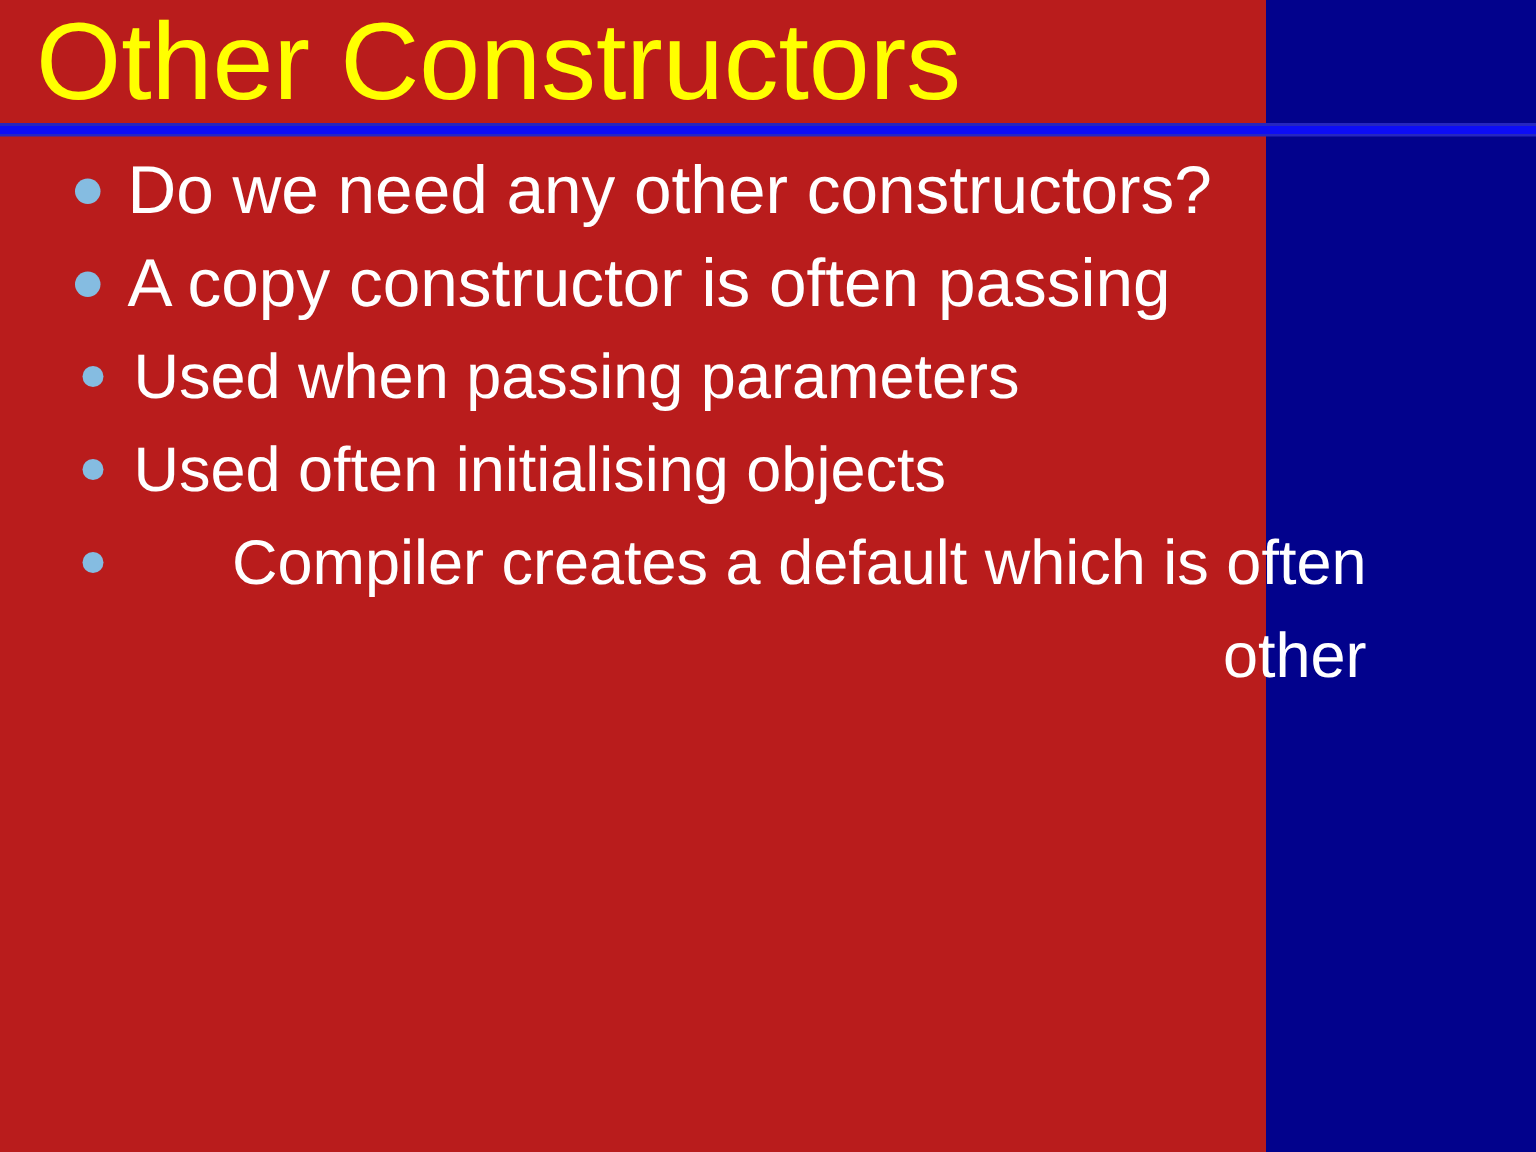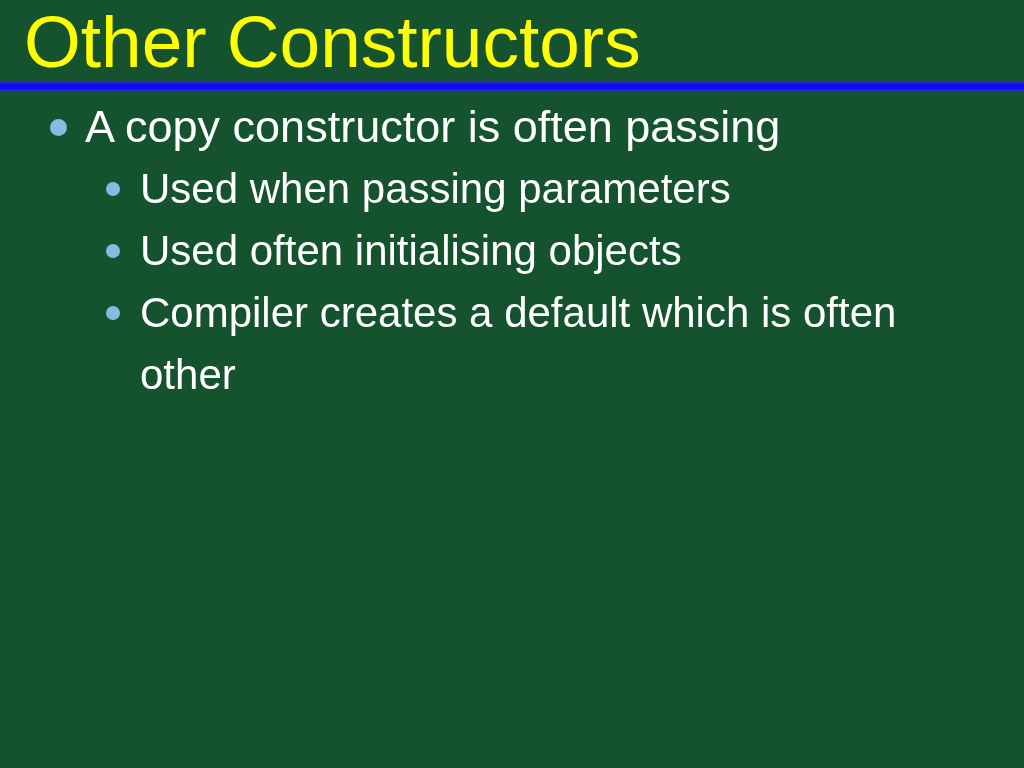--- a/index.html
+++ b/index.html
@@ -4,22 +4,23 @@
 <style>
   html, body { margin: 0; padding: 0; }
   body {
     width: 1024px; height: 768px;
     background: #02028C;
     overflow: hidden;
     font-family: "Liberation Sans", sans-serif;
   }
   .slide {
     position: relative;
-    width: 1024px; height: 768px;
-    background: #14532d;
+    width: 844px; height: 768px;
+    background: #b91c1c;
+    text-align: right;
   }
   .slide-title {
     position: absolute;
     left: 24px; top: 2px;
     font-size: 73px;
     line-height: 80px;
     font-weight: 400;
     color: #FFFF00;
     white-space: nowrap;
     letter-spacing: 0px;
@@ -52,21 +53,21 @@
     width: 17px; height: 17px;
     margin-top: 23px;
   }
   .l1-text {
     margin-left: 18px;
     font-size: 45px;
     line-height: 62px;
     color: #FFFFFF;
   }
   .sub-bullet-item {
-    padding-left: 106px;
+    padding-left: 55px;
   }
   .l2-dot {
     width: 14px; height: 14px;
     margin-top: 24px;
   }
   .l2-text {
     margin-left: 20px;
     font-size: 42px;
     line-height: 62px;
     color: #FFFFFF;
@@ -77,20 +78,24 @@
 <body>
 
 <div class="slide">
 
   <div class="slide-title">Other Constructors</div>
 
   <div class="title-divider"></div>
 
   <div class="content">
 
+    <div class="bullet-item">
+      <span class="dot l1-dot"></span>
+      <span class="l1-text">Do we need any other constructors?</span>
+    </div>
 
     <div class="bullet-item">
       <span class="dot l1-dot"></span>
       <span class="l1-text">A copy constructor is often passing</span>
     </div>
 
     <div class="bullet-item sub-bullet-item">
       <span class="dot l2-dot"></span>
       <span class="l2-text">Used when passing parameters</span>
     </div>

